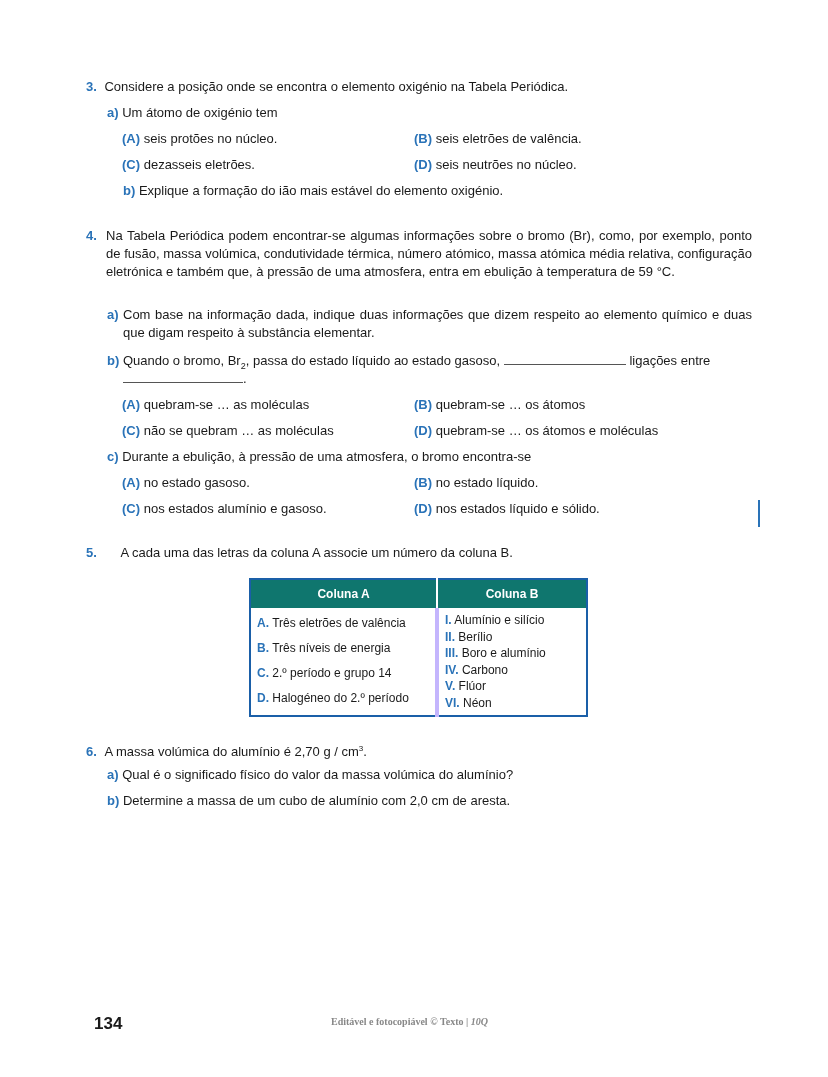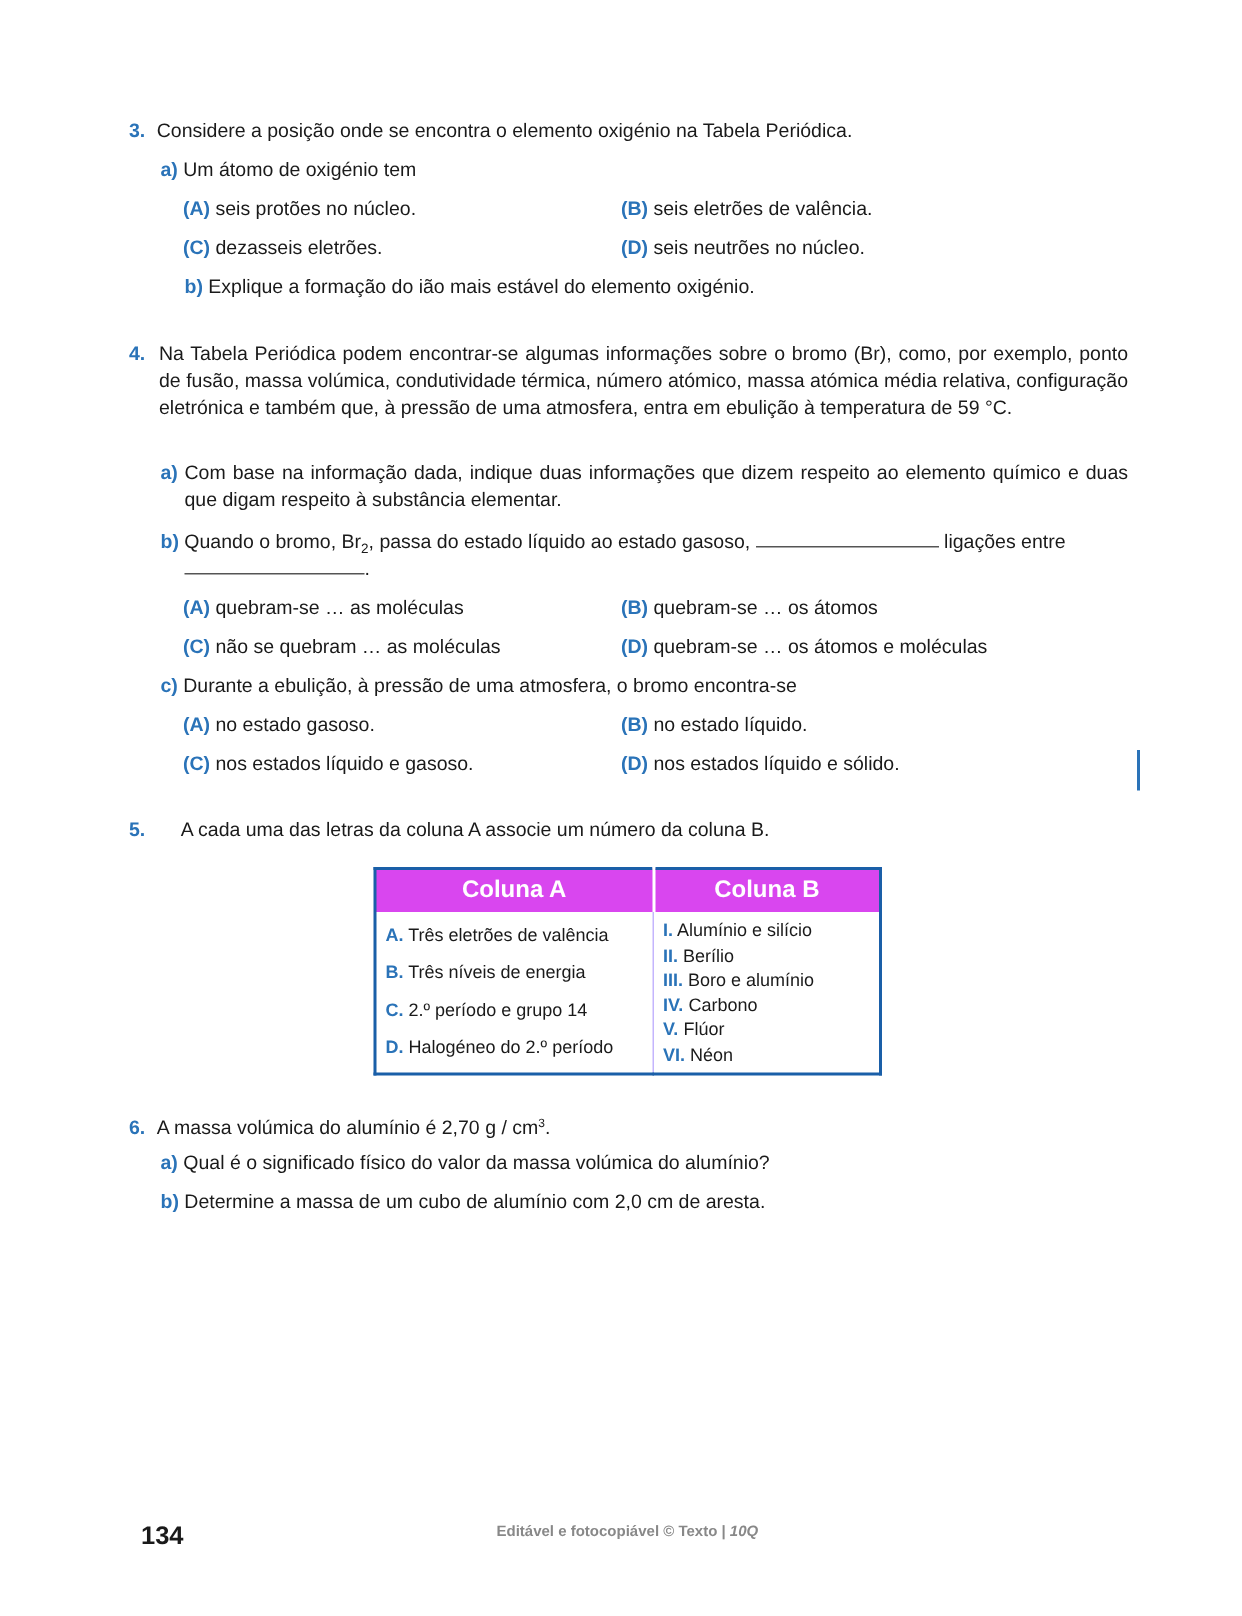--- a/index.html
+++ b/index.html
@@ -12,27 +12,27 @@
   .line { position: absolute; white-space: nowrap; line-height: 18px; }
   .sub { left: 107px; }
   .sub-wrap { left: 107px; width: 645px; text-align: justify; }
   .sub-wrap .lbl { position: absolute; left: 0; top: 0; }
   .sub-wrap .txt { margin-left: 16px; }
   .optA { left: 122px; }
   .optB { left: 414px; }
   .blank { display: inline-block; border-bottom: 1px solid #555; vertical-align: baseline; height: 12px; }
   table.match { position: absolute; left: 249px; top: 578px; width: 339px; border-collapse: collapse;
                 border: 2px solid #1a5fa8; font-size: 12px; }
-  table.match th { background: #d946ef; color: #fff; font-weight: bold; height: 26px; font-size: 16px; }
+  table.match th { background: #0f766e; color: #fff; font-weight: bold; height: 26px; font-size: 12px; }
   table.match th + th { border-left: 2px solid #ffffff; }
   table.match td { vertical-align: top; padding: 4px 6px; line-height: 16.5px; }
-  table.match td.colA { width: 172px; border-right: 1px solid #c4b5fd; padding-top: 7px; margin-left: 16px; }
+  table.match td.colA { width: 172px; border-right: 4px solid #c4b5fd; padding-top: 7px; margin-left: 16px; }
   table.match td.colA div { height: 25px; }
   .footer-page { position: absolute; left: 94px; top: 1014px; font-weight: bold; font-size: 17px; }
-  .footer-copy { position: absolute; left: 331px; top: 1016px; font-size: 10px; color: #888; font-weight: bold; }
+  .footer-copy { position: absolute; left: 331px; top: 1016px; font-size: 10px; color: #888; font-weight: bold; font-family: Liberation Serif, serif; }
   .footer-copy i { font-style: italic; }
   .cursor-bar { position: absolute; left: 758px; top: 500px; width: 2px; height: 27px; background: #2a73b8; }
   sup { font-size: 8px; }
   sub { font-size: 9px; }
 </style>
 </head>
 <body>
 
 <div class="line" style="left:86px; top:78px;">
   <span class="blue">3.</span>
@@ -103,21 +103,21 @@
 <div class="line optA" style="top:474px;">
   <span class="blue">(A)</span>
   <span>no estado gasoso.</span>
 </div>
 <div class="line optB" style="top:474px;">
   <span class="blue">(B)</span>
   <span>no estado líquido.</span>
 </div>
 <div class="line optA" style="top:500px;">
   <span class="blue">(C)</span>
-  <span>nos estados líquido e gasoso.</span>
+  <span>nos estados alumínio e gasoso.</span>
 </div>
 <div class="line optB" style="top:500px;">
   <span class="blue">(D)</span>
   <span>nos estados líquido e sólido.</span>
 </div>
 <div class="cursor-bar"></div>
 
 <div class="line" style="left:86px; top:544px;">
   <span class="blue">5.</span>
   <span style="margin-left:20px">A cada uma das letras da coluna A associe um número da coluna B.</span>

